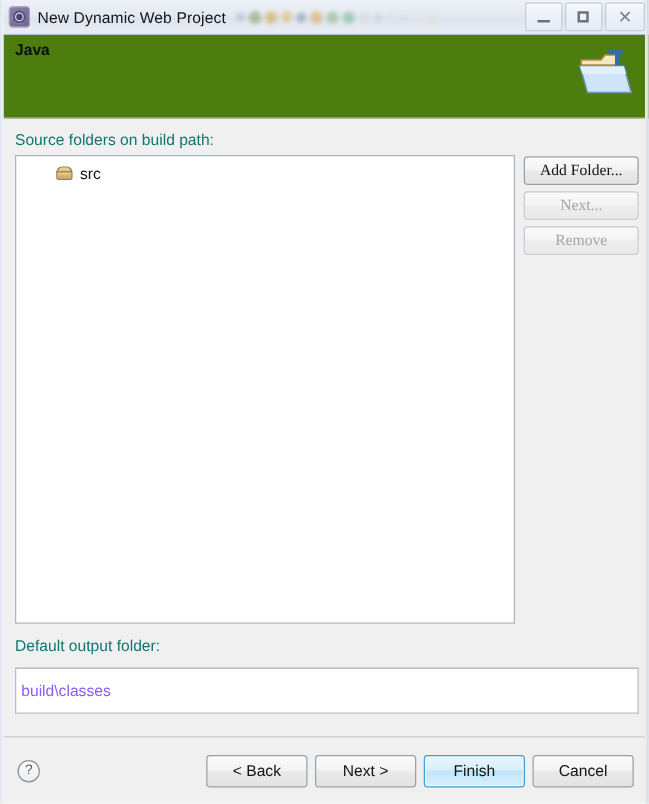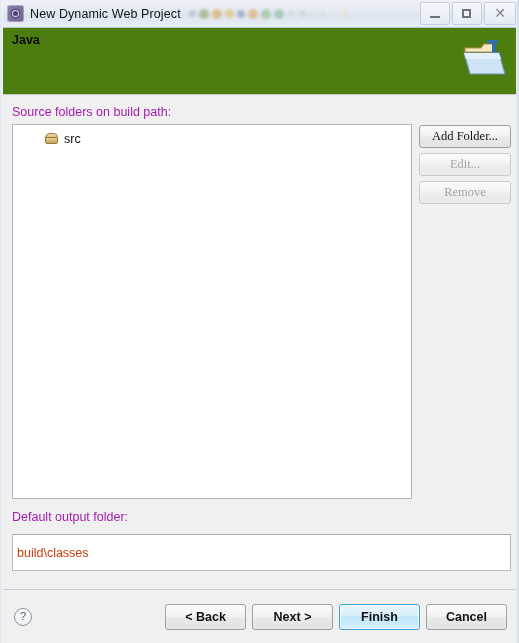--- a/index.html
+++ b/index.html
@@ -162,21 +162,21 @@
 
   
   .body {
     flex: 1 1 auto;
     padding: 10px 8px 0 12px;
     box-sizing: border-box;
     position: relative;
   }
   .field-label {
     font-size: 12.5px;
-    color: #a21caf;
+    color: #0f766e;
     margin-bottom: 5px;
   }
 
   .sf-row {
     display: flex;
     align-items: flex-start;
   }
   .tree {
     width: 402px;
     height: 375px;
@@ -257,21 +257,21 @@
   .output-input {
     margin-top: 5px;
     width: 499px;
     height: 37px;
     box-sizing: border-box;
     background: #ffffff;
     border: 1px solid #b9bdc4;
     border-top-color: #a7abb2;
     font-family: "Liberation Sans", sans-serif;
     font-size: 12.5px;
-    color: #c2410c;
+    color: #8b5cf6;
     padding: 16px 4px;
     line-height: 19px;
     outline: none;
   }
 
   
   .footer {
     flex: 0 0 54px;
     border-top: 1px solid #c8ccd2;
     position: relative;
@@ -293,21 +293,20 @@
   }
   .footer-btns {
     margin-left: auto;
     display: flex;
     gap: 6px;
   }
   .footbtn {
     width: 81px;
     height: 26px;
     line-height: 24px;
-    font-weight: bold;
   }
   .footbtn.default {
     border: 1px solid #3c9fd6;
     background: linear-gradient(to bottom, #eaf6fd 0%, #d7effc 45%, #bfe6fa 50%, #d6f0fd 100%);
     box-shadow: inset 0 0 0 1px rgba(255,255,255,.75);
   }
 
   .watermark {
     position: absolute;
     left: 256px;
@@ -383,21 +382,21 @@
           <span class="pkg-icon">
             <span class="lid"></span>
               <span class="base"></span>
           </span>
           <span>src</span>
         </div>
       </div>
 
       <div class="sidebtns">
         <div class="btn sidebtn">Add Folder...</div>
-        <div class="btn sidebtn disabled">Edit...</div>
+        <div class="btn sidebtn disabled">Next...</div>
         <div class="btn sidebtn disabled">Remove</div>
       </div>
     </div>
 
     <div class="field-label output-label">Default output folder:</div>
     <input class="output-input" type="text" value="build\classes" style="">
   </div>
 
   <div class="footer">
     <div class="help-icon">?</div>

